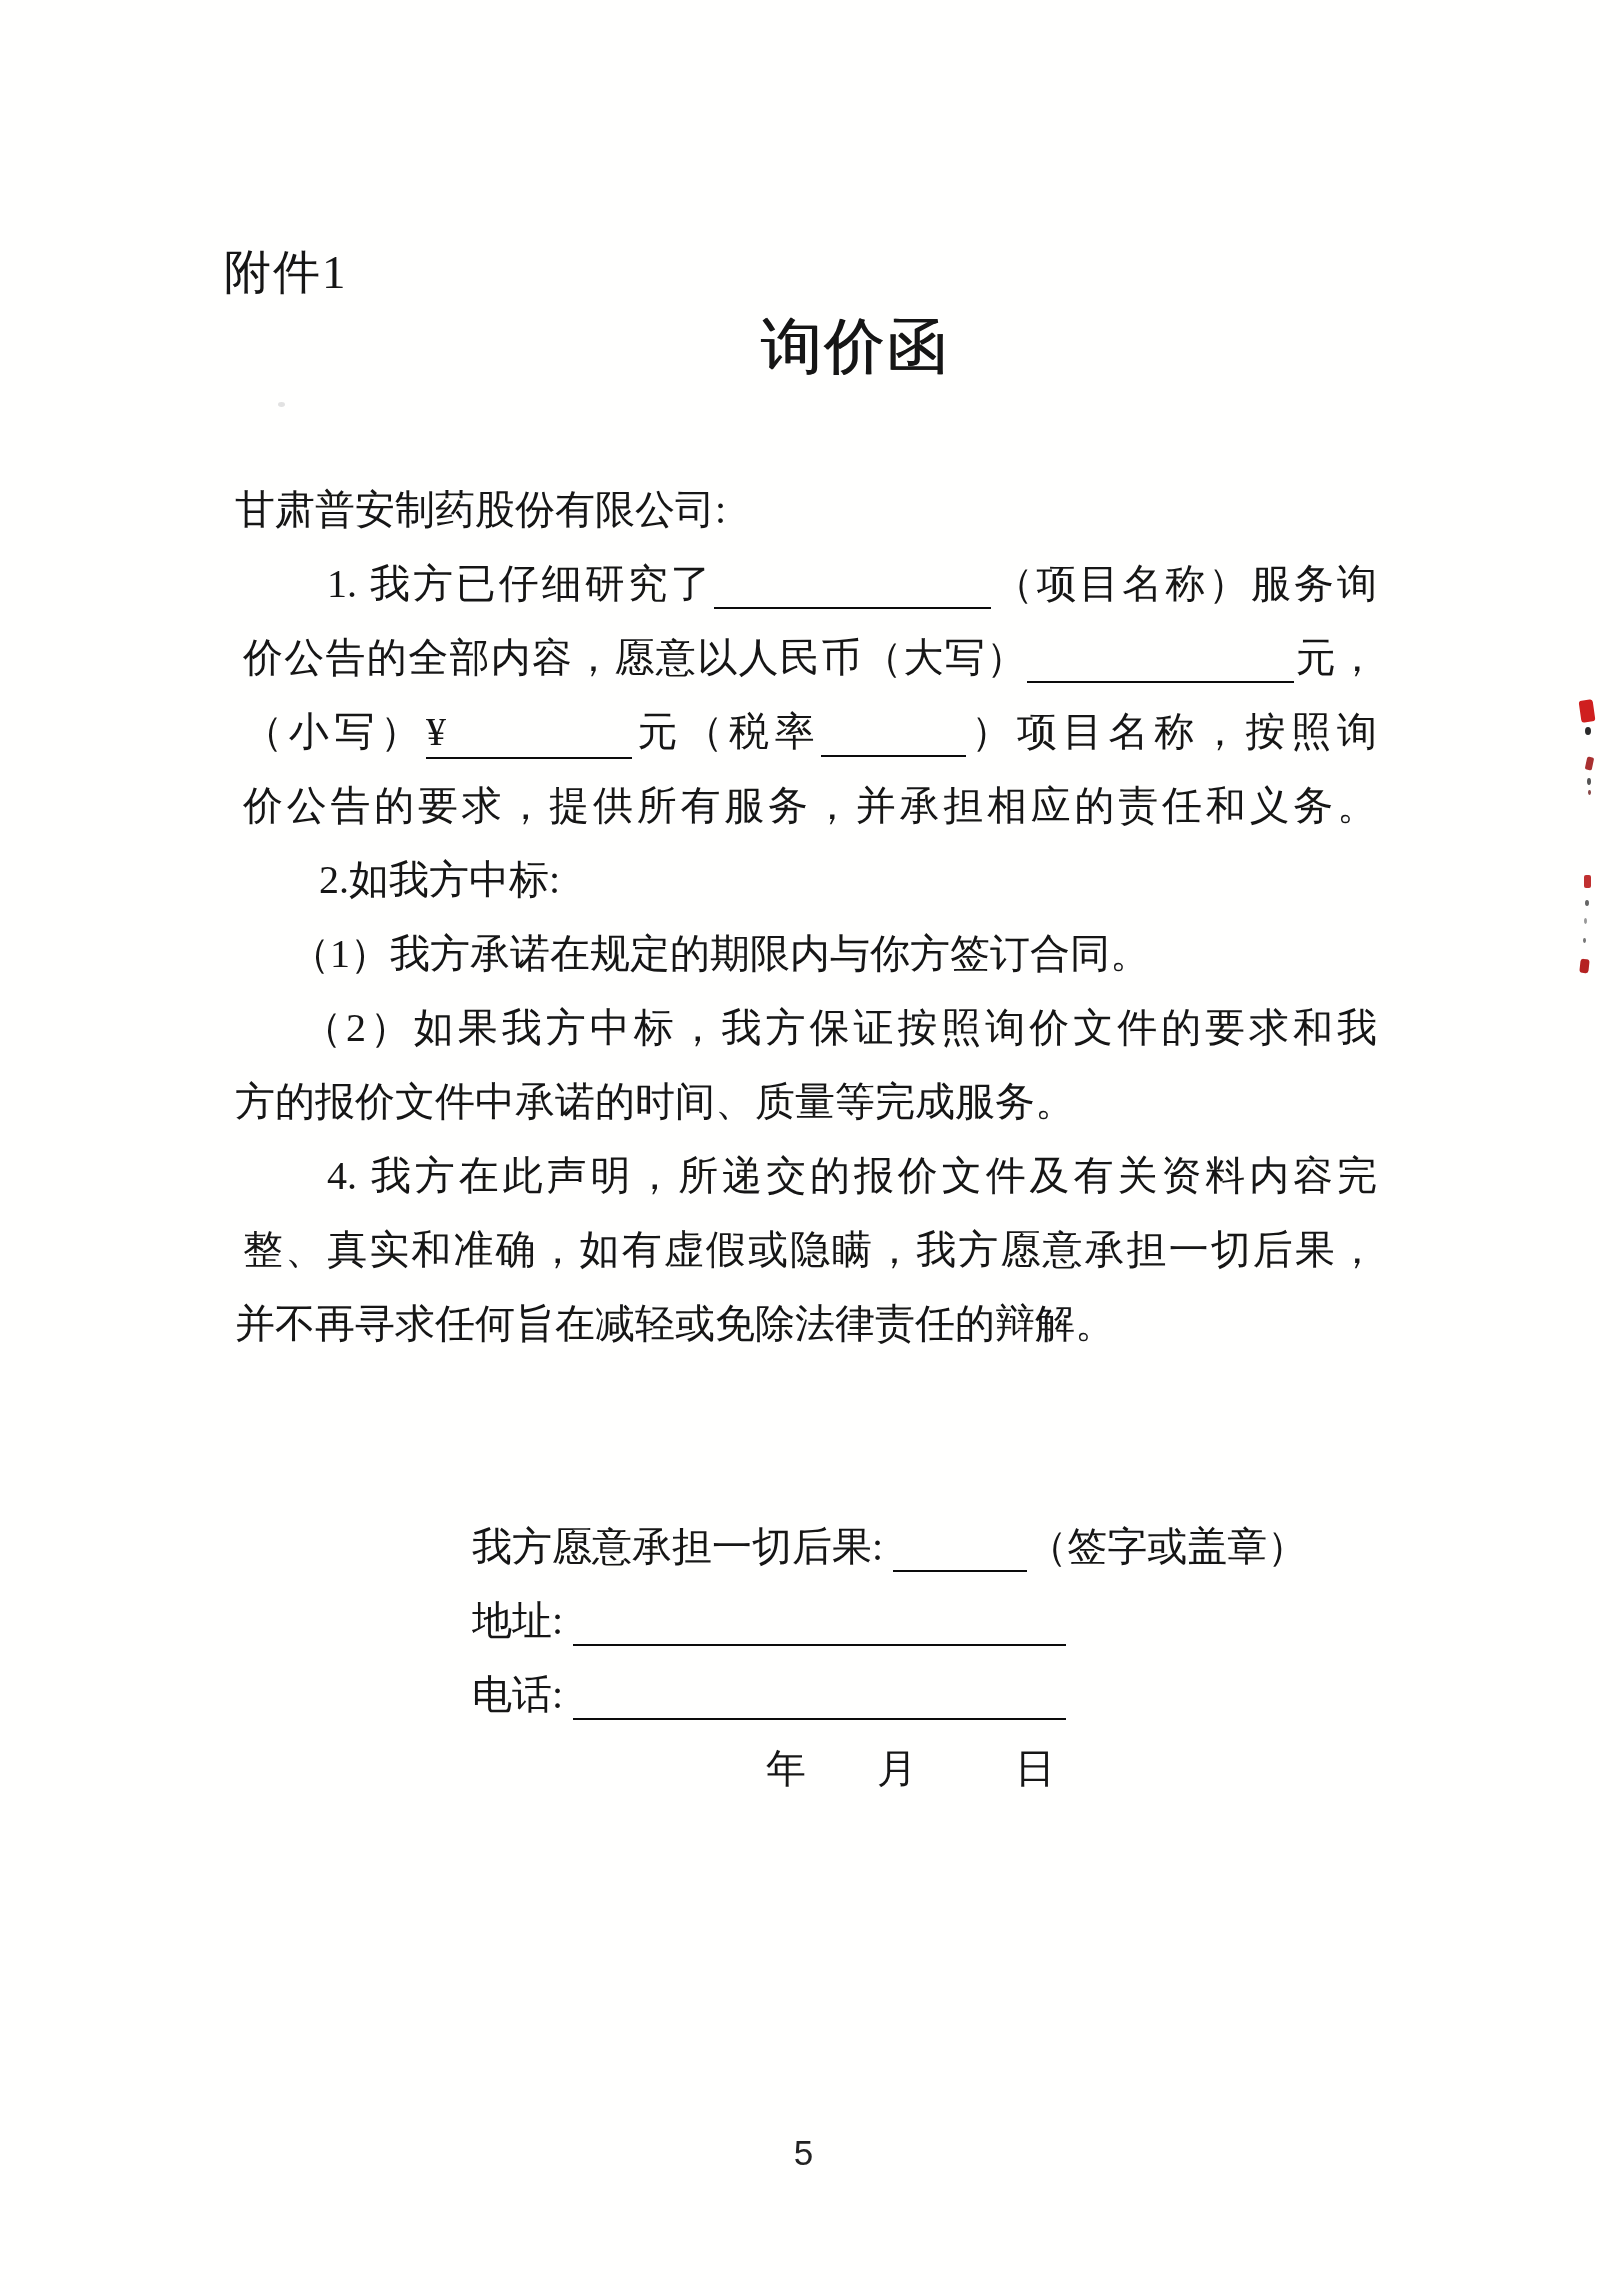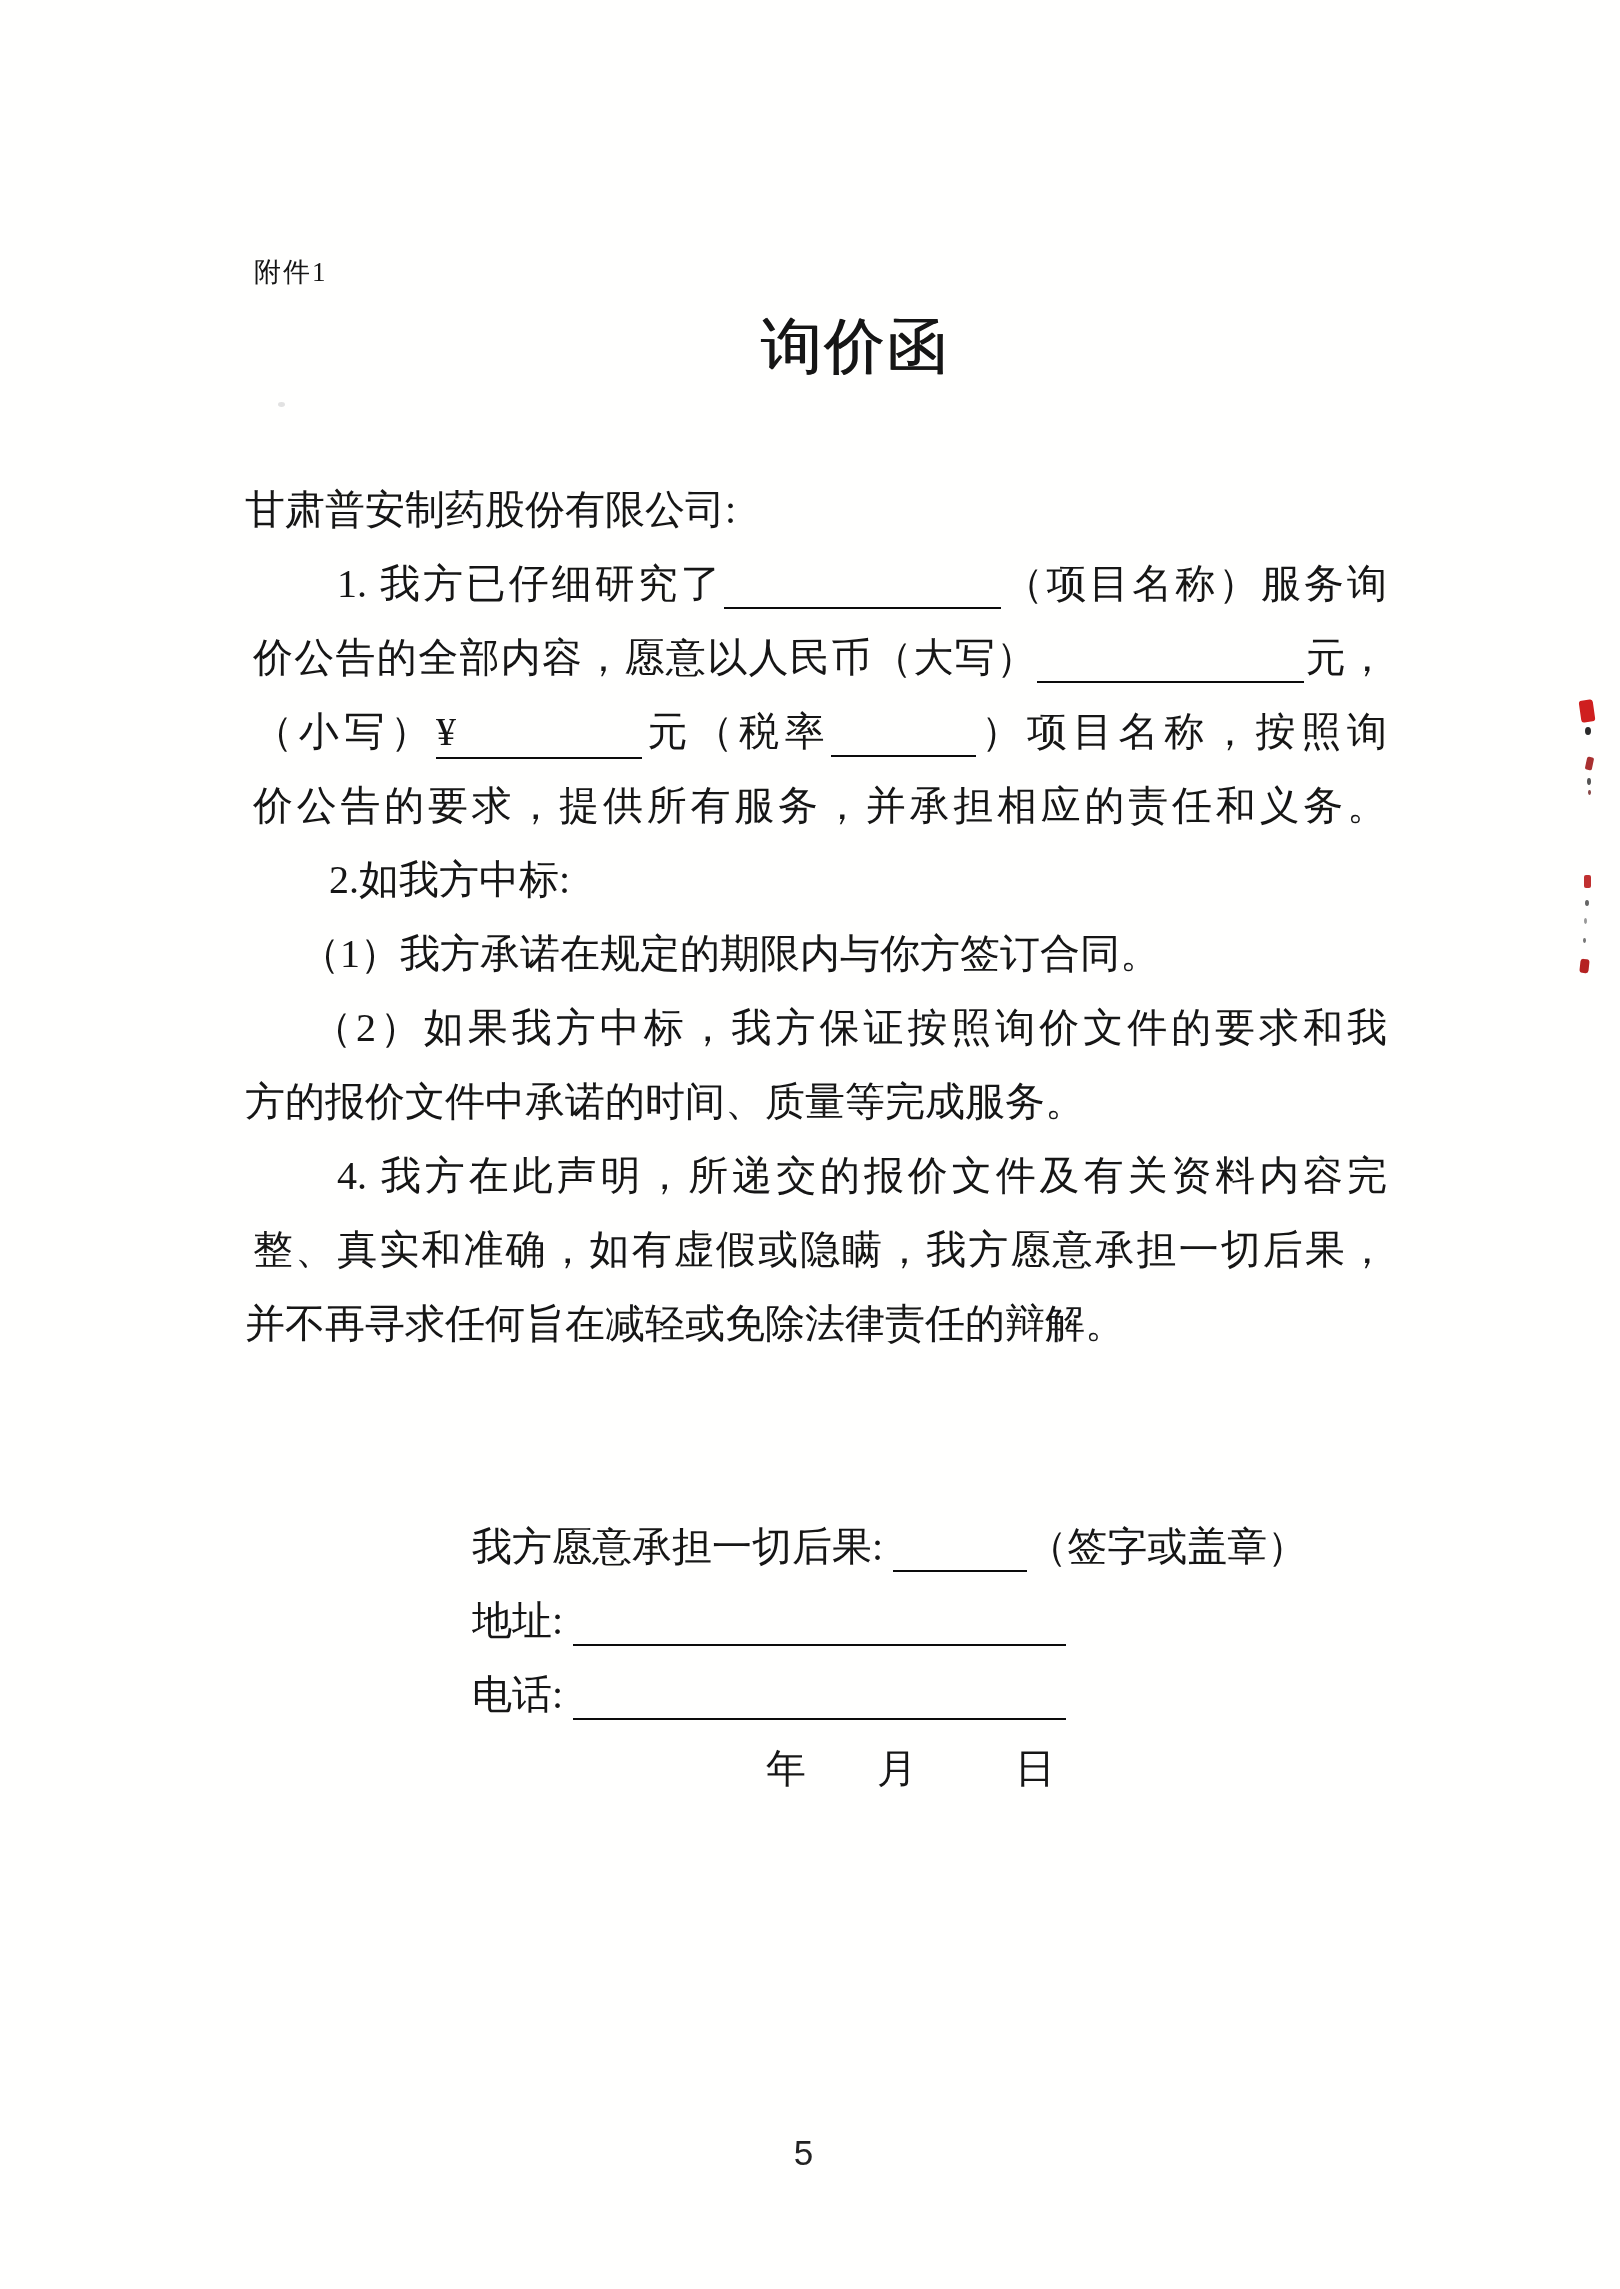--- a/index.html
+++ b/index.html
@@ -5,32 +5,32 @@
   html,body{margin:0;padding:0;background:#ffffff;}
   .page{
     position:relative;
     width:1620px;height:2290px;
     background:#fffffe;
     font-family:"Liberation Serif","DejaVu Serif",serif;
     color:#161616;
     overflow:hidden;
   }
   .attachment{
-    position:absolute;left:254px;top:249px;
-    font-size:27px;line-height:47px;letter-spacing:2px;
+    position:absolute;left:224px;top:249px;
+    font-size:47px;line-height:47px;letter-spacing:2px;
   }
   .title{
     position:absolute;left:0;top:306px;width:1620px;
     text-align:center;
     font-size:61px;font-weight:400;letter-spacing:2px;
     text-shadow:1px 0 0 currentColor;
     padding-left:45px;
   }
   .body-block{
-    position:absolute;left:245px;top:473px;width:1142px;
+    position:absolute;left:235px;top:473px;width:1142px;
     font-size:40px;line-height:74px;
   }
   .signature-block{
     position:absolute;left:472px;top:1510px;width:980px;
     font-size:40px;line-height:74px;
   }
   .line{height:74px;white-space:nowrap;}
   .line.fill{text-align:justify;text-align-last:justify;white-space:normal;margin-left:8px;}
   .gap{display:inline-block;height:1px;}
   .blank{

